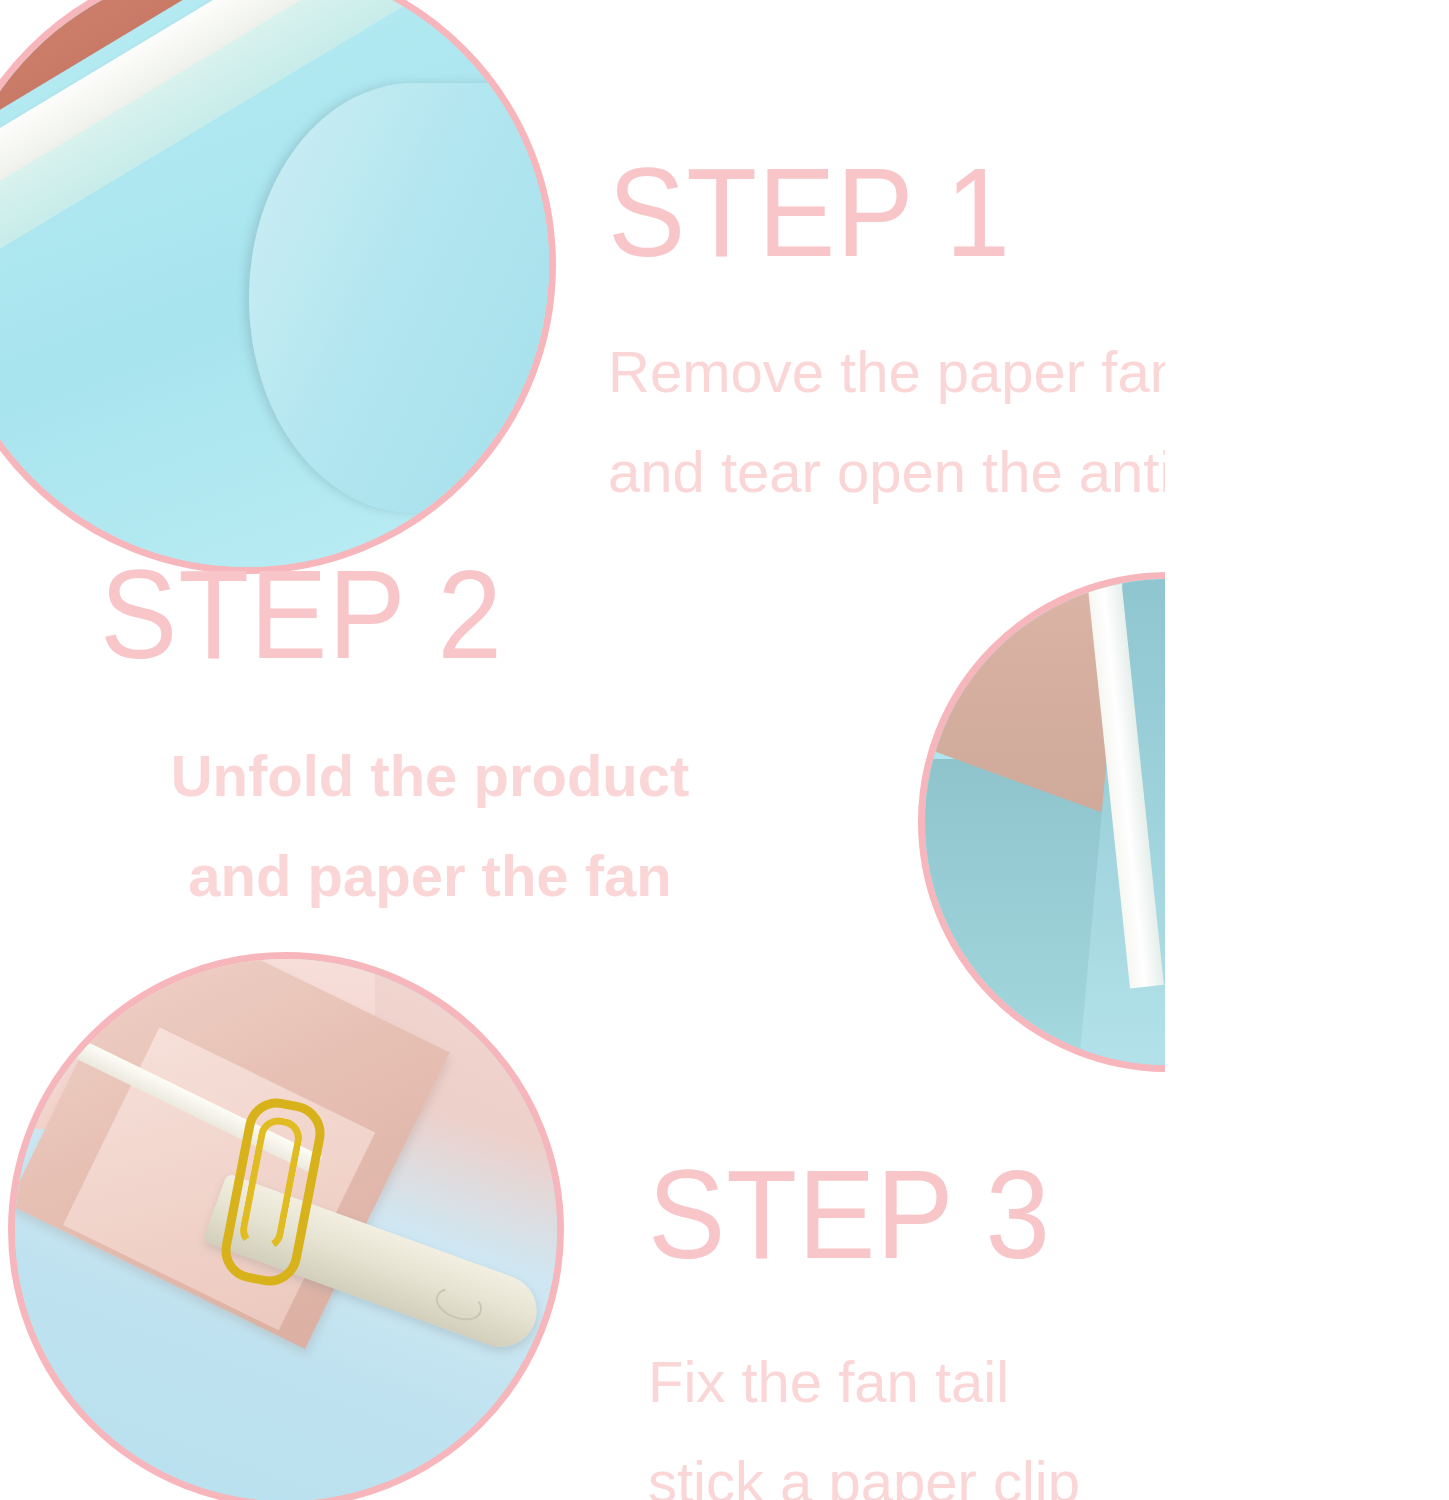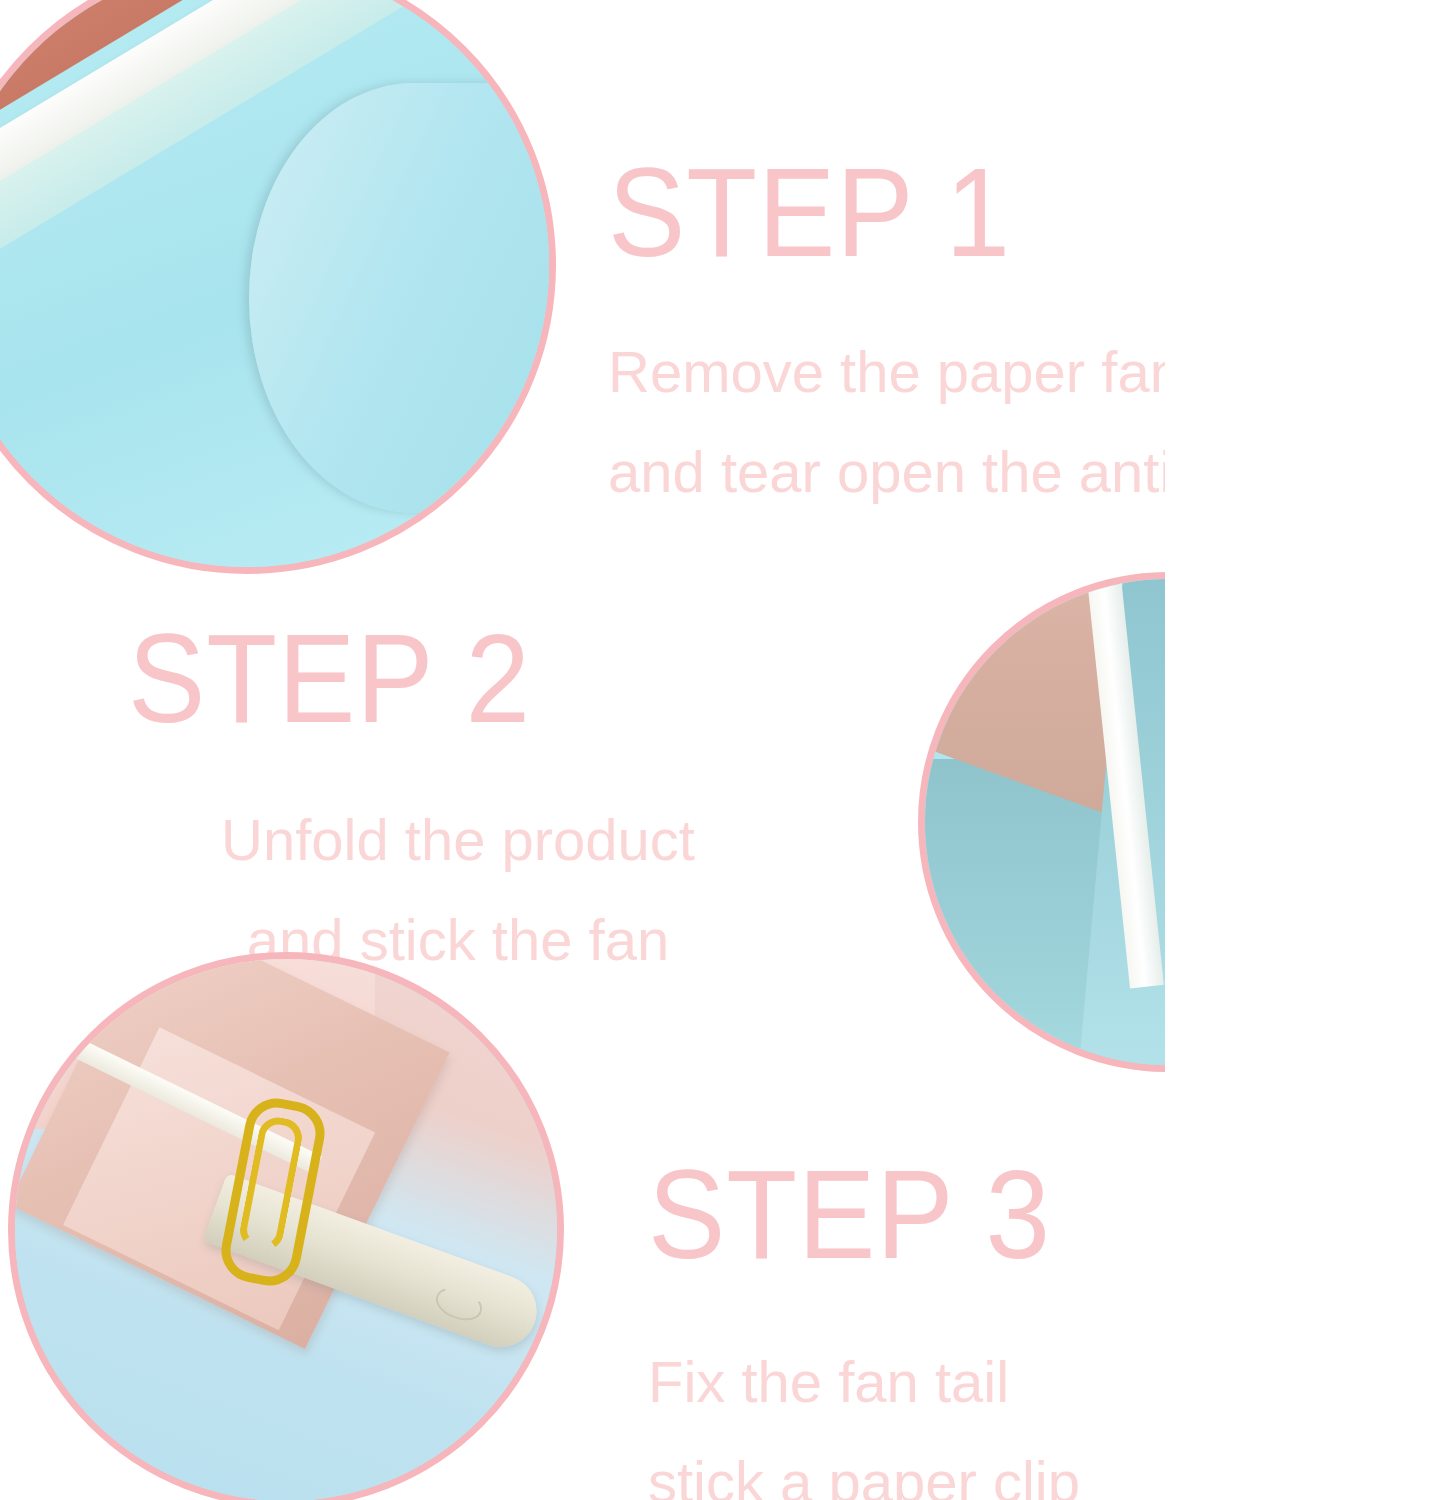--- a/index.html
+++ b/index.html
@@ -277,23 +277,23 @@
     line-height: 1.72;
     color: #fbd6d7;
     margin: 0;
     white-space: nowrap;
   }
 
   #step-1 { left: 608px; top: 150px; }
   #step-1 .step-title { transform-origin: left top; }
   #step-1 .step-body  { margin-top: 46px; }
 
-  #step-2 { left: 100px; top: 616px; text-align: center; width: 660px; margin-left: 28px; }
+  #step-2 { left: 100px; top: 552px; text-align: center; width: 660px; }
   #step-2 .step-title { transform-origin: left top; text-align: left; }
-  #step-2 .step-body  { margin-top: 48px; text-align: center; }
+  #step-2 .step-body  { margin-top: 48px; text-align: center; font-weight: bold; }
 
   #step-3 { left: 648px; top: 1152px; text-align: center; width: 680px; }
   #step-3 .step-title { transform-origin: left top; text-align: left; }
   #step-3 .step-body  { margin-top: 54px; text-align: left; }
 </style>
 </head>
 <body>
 
 <div id="page">
 
@@ -318,21 +318,21 @@
     <div class="step-body">
       <div>Remove the paper fan from the bag</div>
       <div>and tear open the anti stick paper</div>
     </div>
   </div>
 
   <div class="step-block" id="step-2">
     <div class="step-title">STEP 2</div>
     <div class="step-body">
       <div>Unfold the product</div>
-      <div>and stick the fan</div>
+      <div>and paper the fan</div>
     </div>
   </div>
 
   <div class="photo-circle" id="photo-2">
     <div class="photo-inner">
       <div class="shape bg-blue"></div>
       <div class="shape panel-left-shadow"></div>
       <div class="shape panel-right-blue"></div>
       <div class="shape panel-left-tan"></div>
       <div class="shape panel-right-tan"></div>

